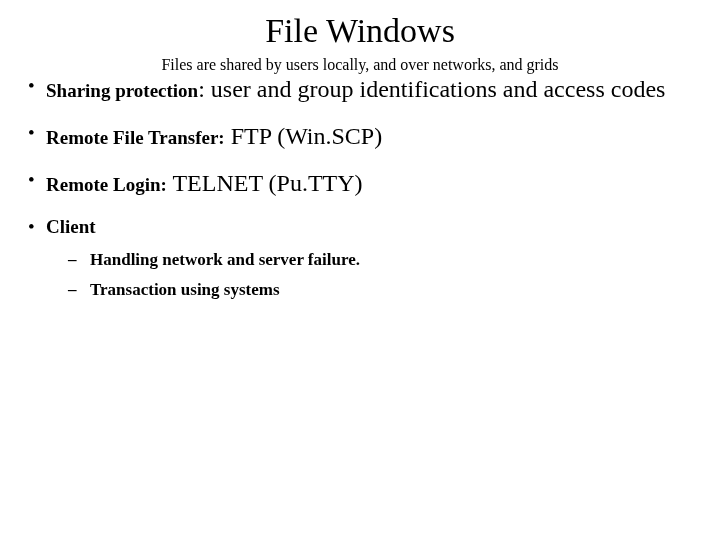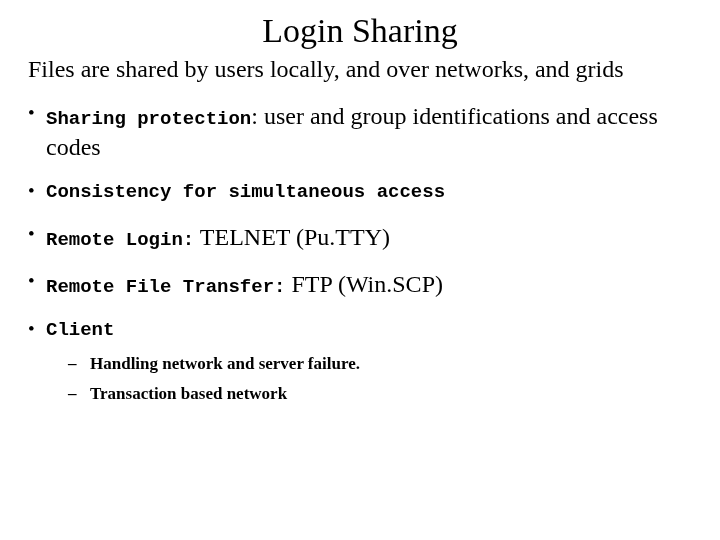--- a/index.html
+++ b/index.html
@@ -16,24 +16,23 @@
       padding: 12px 24px 24px 24px;
       overflow: hidden;
     }
     .title {
       font-size: 34px;
       font-weight: normal;
       text-align: center;
       margin-bottom: 6px;
     }
     .subtitle {
-      font-size: 24px;
+      font-size: 16px;
       font-weight: normal;
-      text-align: left;
-      margin-bottom: 18px;
+      text-align: center;
       padding: 0 4px;
     }
     ul.bullets {
       list-style: none;
       padding-left: 4px;
     }
     ul.bullets > li {
       font-size: 19px;
       margin-bottom: 17px;
       position: relative;
@@ -42,21 +41,20 @@
     }
     ul.bullets > li::before {
       content: "•";
       position: absolute;
       left: 0;
       top: 0;
       font-size: 19px;
     }
     .lead {
       font-weight: bold;
-      font-family: Liberation Mono, monospace;
     }
     .detail {
       font-weight: normal;
       font-size: 24px;
     }
     ul.sub {
       list-style: none;
       padding-left: 22px;
       margin-top: 10px;
     }
@@ -71,36 +69,33 @@
     ul.sub > li::before {
       content: "–";
       position: absolute;
       left: 0;
       top: 0;
     }
   </style>
 </head>
 <body>
 
-<h1 class="title">Login Sharing</h1>
+<h1 class="title">File Windows</h1>
 <p class="subtitle">Files are shared by users locally, and over networks, and grids</p>
 
 <ul class="bullets">
   <li>
     <span class="lead">Sharing protection</span><span class="detail"><span>: </span><span>user and group identifications and access codes</span></span>
   </li>
   <li>
-    <span class="lead">Consistency for simultaneous access</span>
+    <span class="lead">Remote File Transfer:</span><span class="detail"><span> </span><span>FTP (Win.SCP)</span></span>
   </li>
   <li>
     <span class="lead">Remote Login:</span><span class="detail"><span> </span><span>TELNET (Pu.TTY)</span></span>
   </li>
   <li>
-    <span class="lead">Remote File Transfer:</span><span class="detail"><span> </span><span>FTP (Win.SCP)</span></span>
-  </li>
-  <li>
     <span class="lead">Client</span>
     <ul class="sub">
       <li>Handling network and server failure.</li>
-      <li>Transaction based network</li>
+      <li>Transaction using systems</li>
     </ul>
   </li>
 </ul>
 
 </body></html>

